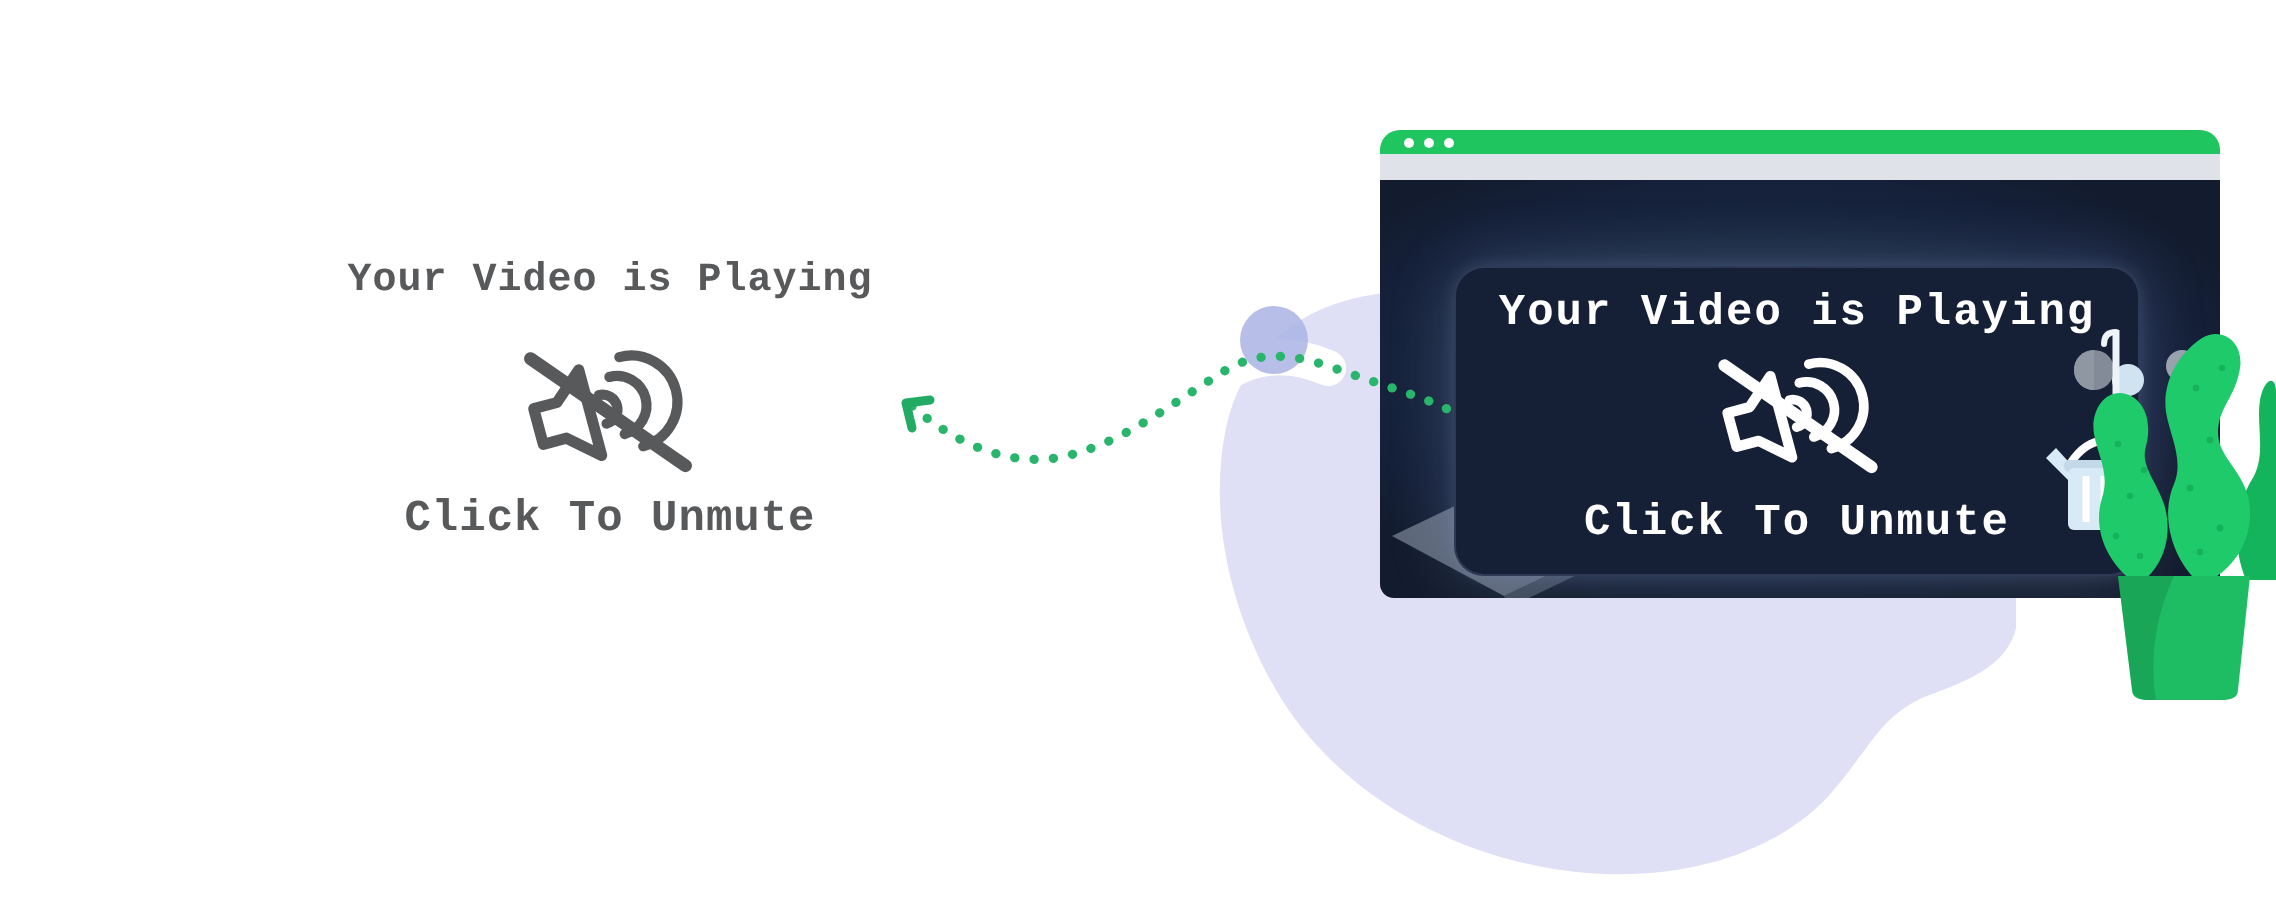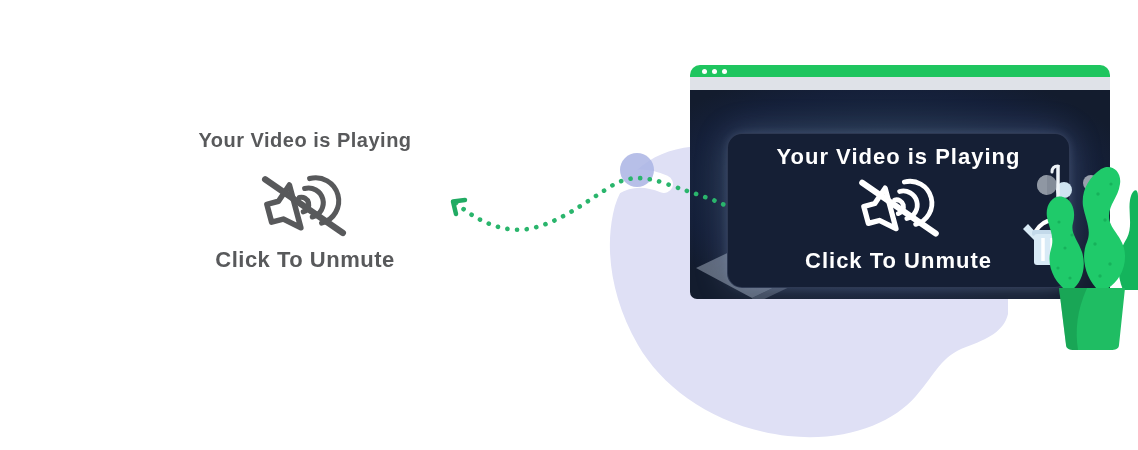--- a/index.html
+++ b/index.html
@@ -12,21 +12,21 @@
     --blob_lavender:#dfe0f5;
     --circle_periwinkle:#aab4e4;
     --plant_green:#1fca6a;
     --plant_green_dark:#14b45c;
     --pot_green:#1fbd63;
   }
   *{margin:0;padding:0;box-sizing:border-box;}
   html,body{background:#fff;}
   .stage{
     position:relative;width:1138px;height:450px;background:#fff;overflow:hidden;
-    font-family:Liberation Sans, sans-serif;
+    font-family:Liberation Mono, monospace;
   }
   
   .blob-svg{position:absolute;left:0;top:0;width:1138px;height:450px;z-index:1;}
   .halo-svg{position:absolute;left:0;top:0;width:1138px;height:450px;z-index:2;}
   .accent-circle{
     position:absolute;left:620px;top:153px;width:34px;height:34px;border-radius:50%;
     background:var(--circle_periwinkle);opacity:.85;z-index:3;
   }
   
   .ghost{position:absolute;z-index:2;color:var(--text_gray);}

